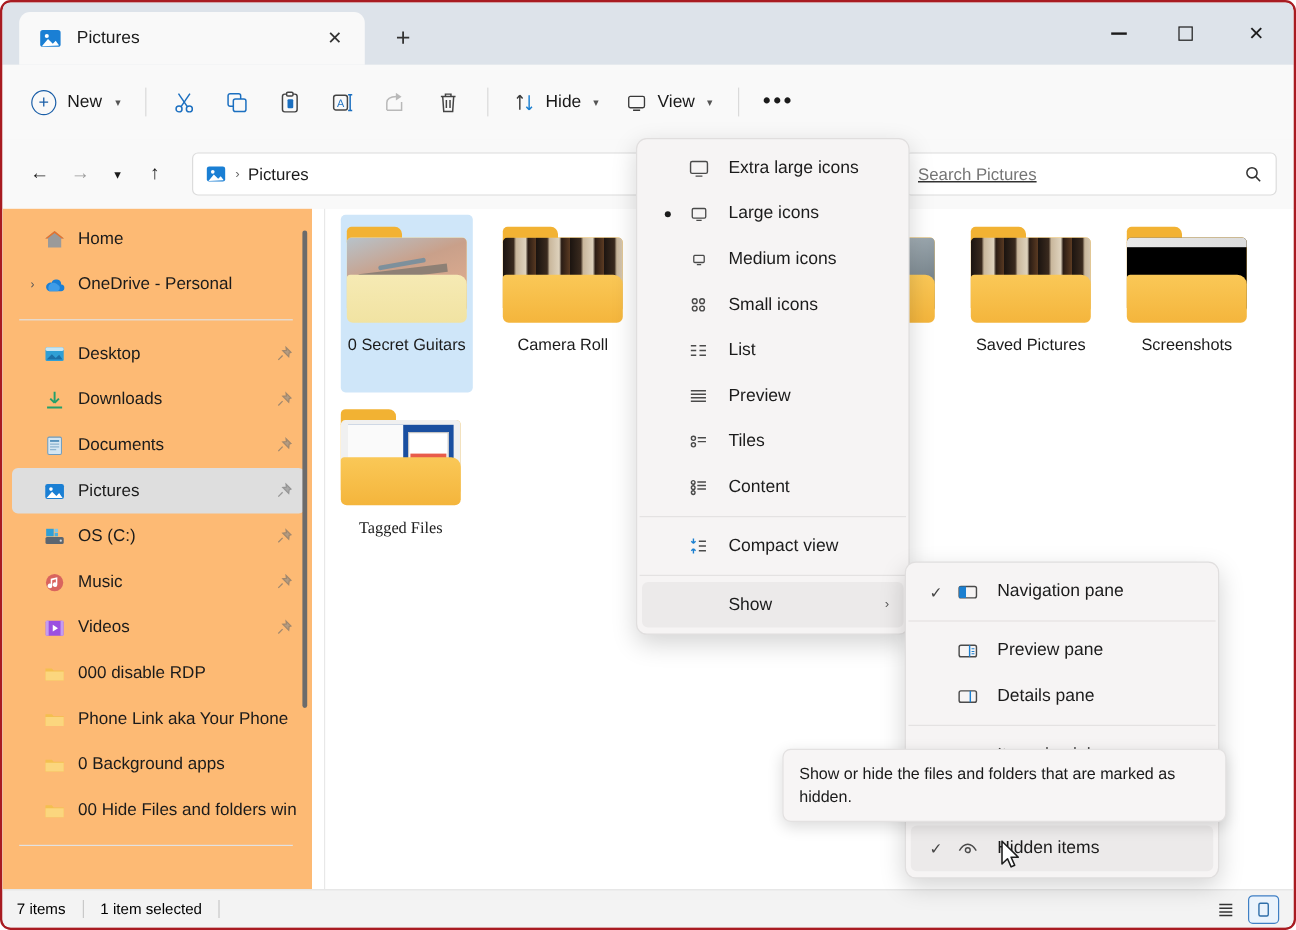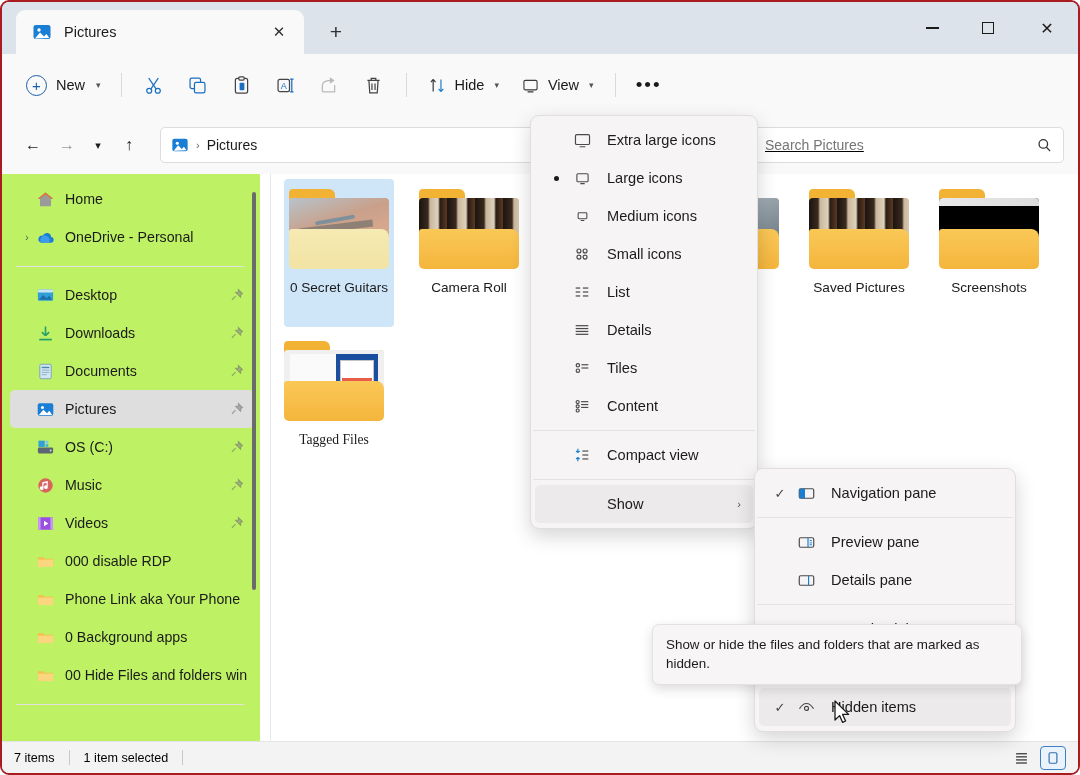--- a/index.html
+++ b/index.html
@@ -125,21 +125,21 @@
   .searchbox input {
     flex: 1; border: 0; outline: 0; background: transparent;
     font-family: inherit; font-size: 14px; color: #1b1b1b;
   }
   .searchbox input::placeholder { color: #757575; }
 
   
   .body { position: absolute; top: 172px; left: 0; right: 0; bottom: 32px; background: #ffffff; }
   .sidebar {
     position: absolute; top: 0; left: 0; width: 258px; bottom: 0;
-    background: #bef264; overflow: hidden;
+    background: #fdba74; overflow: hidden;
   }
   .sb-item {
     height: 38px; margin: 0 6px 0 8px;
     display: flex; align-items: center; border-radius: 5px;
     padding-left: 8px; position: relative;
   }
   .sb-item.sel { background: #dedede; }
   .sb-arrow {
     width: 18px; flex: 0 0 18px; font-size: 10px; color: #555;
     display: flex; align-items: center; justify-content: center;
@@ -750,21 +750,21 @@
     <div class="mi">
       <span class="mi-check"></span>
       <span class="mi-ico">
         <svg viewBox="0 0 20 20" width="18" height="18" stroke="#4a4a4a" stroke-width="1.35">
           <line x1="3" y1="5.2" x2="17" y2="5.2"></line>
             <line x1="3" y1="8.4" x2="17" y2="8.4"></line>
           <line x1="3" y1="11.6" x2="17" y2="11.6"></line>
             <line x1="3" y1="14.8" x2="17" y2="14.8"></line>
         </svg>
       </span>
-      <span class="mi-lbl">Details</span>
+      <span class="mi-lbl">Preview</span>
     </div>
 
     <div class="mi">
       <span class="mi-check"></span>
       <span class="mi-ico">
         <svg viewBox="0 0 20 20" width="18" height="18" fill="none" stroke="#4a4a4a" stroke-width="1.3">
           <circle cx="5.4" cy="7" r="1.9"></circle>
             <circle cx="5.4" cy="13" r="1.9"></circle>
           <line x1="9.4" y1="6.4" x2="17" y2="6.4"></line>
             <line x1="9.4" y1="10" x2="17" y2="10"></line>

